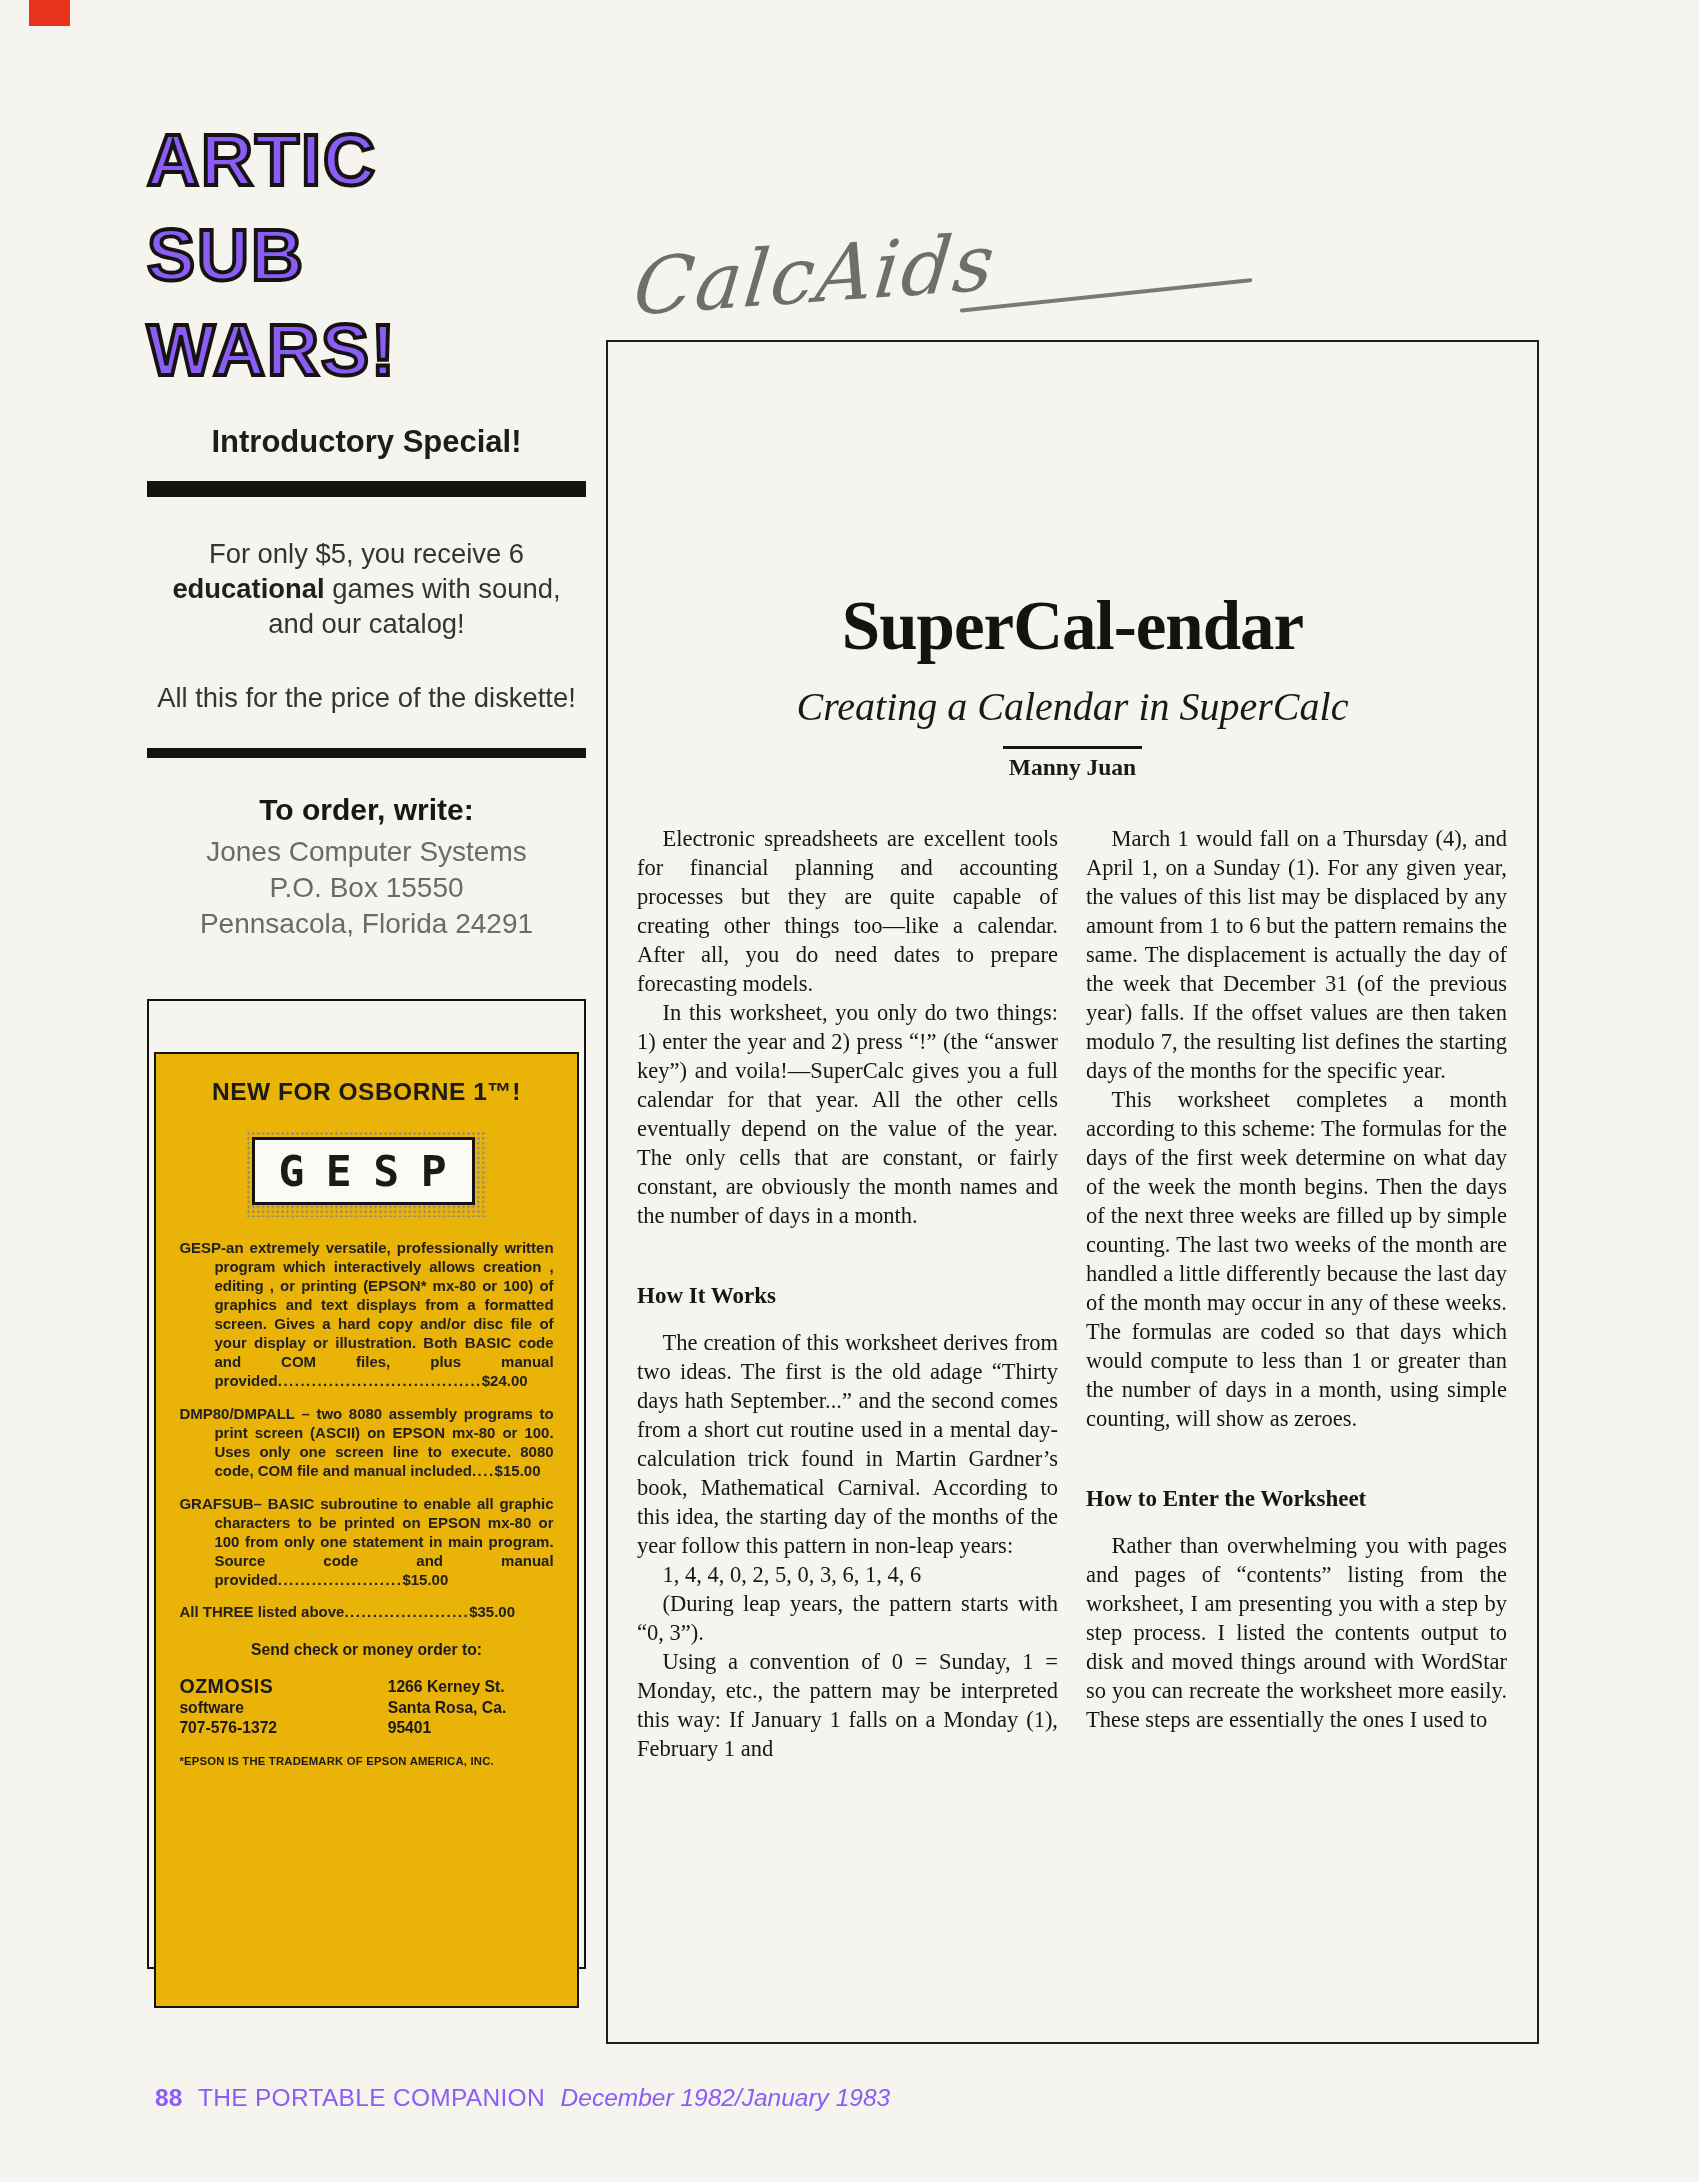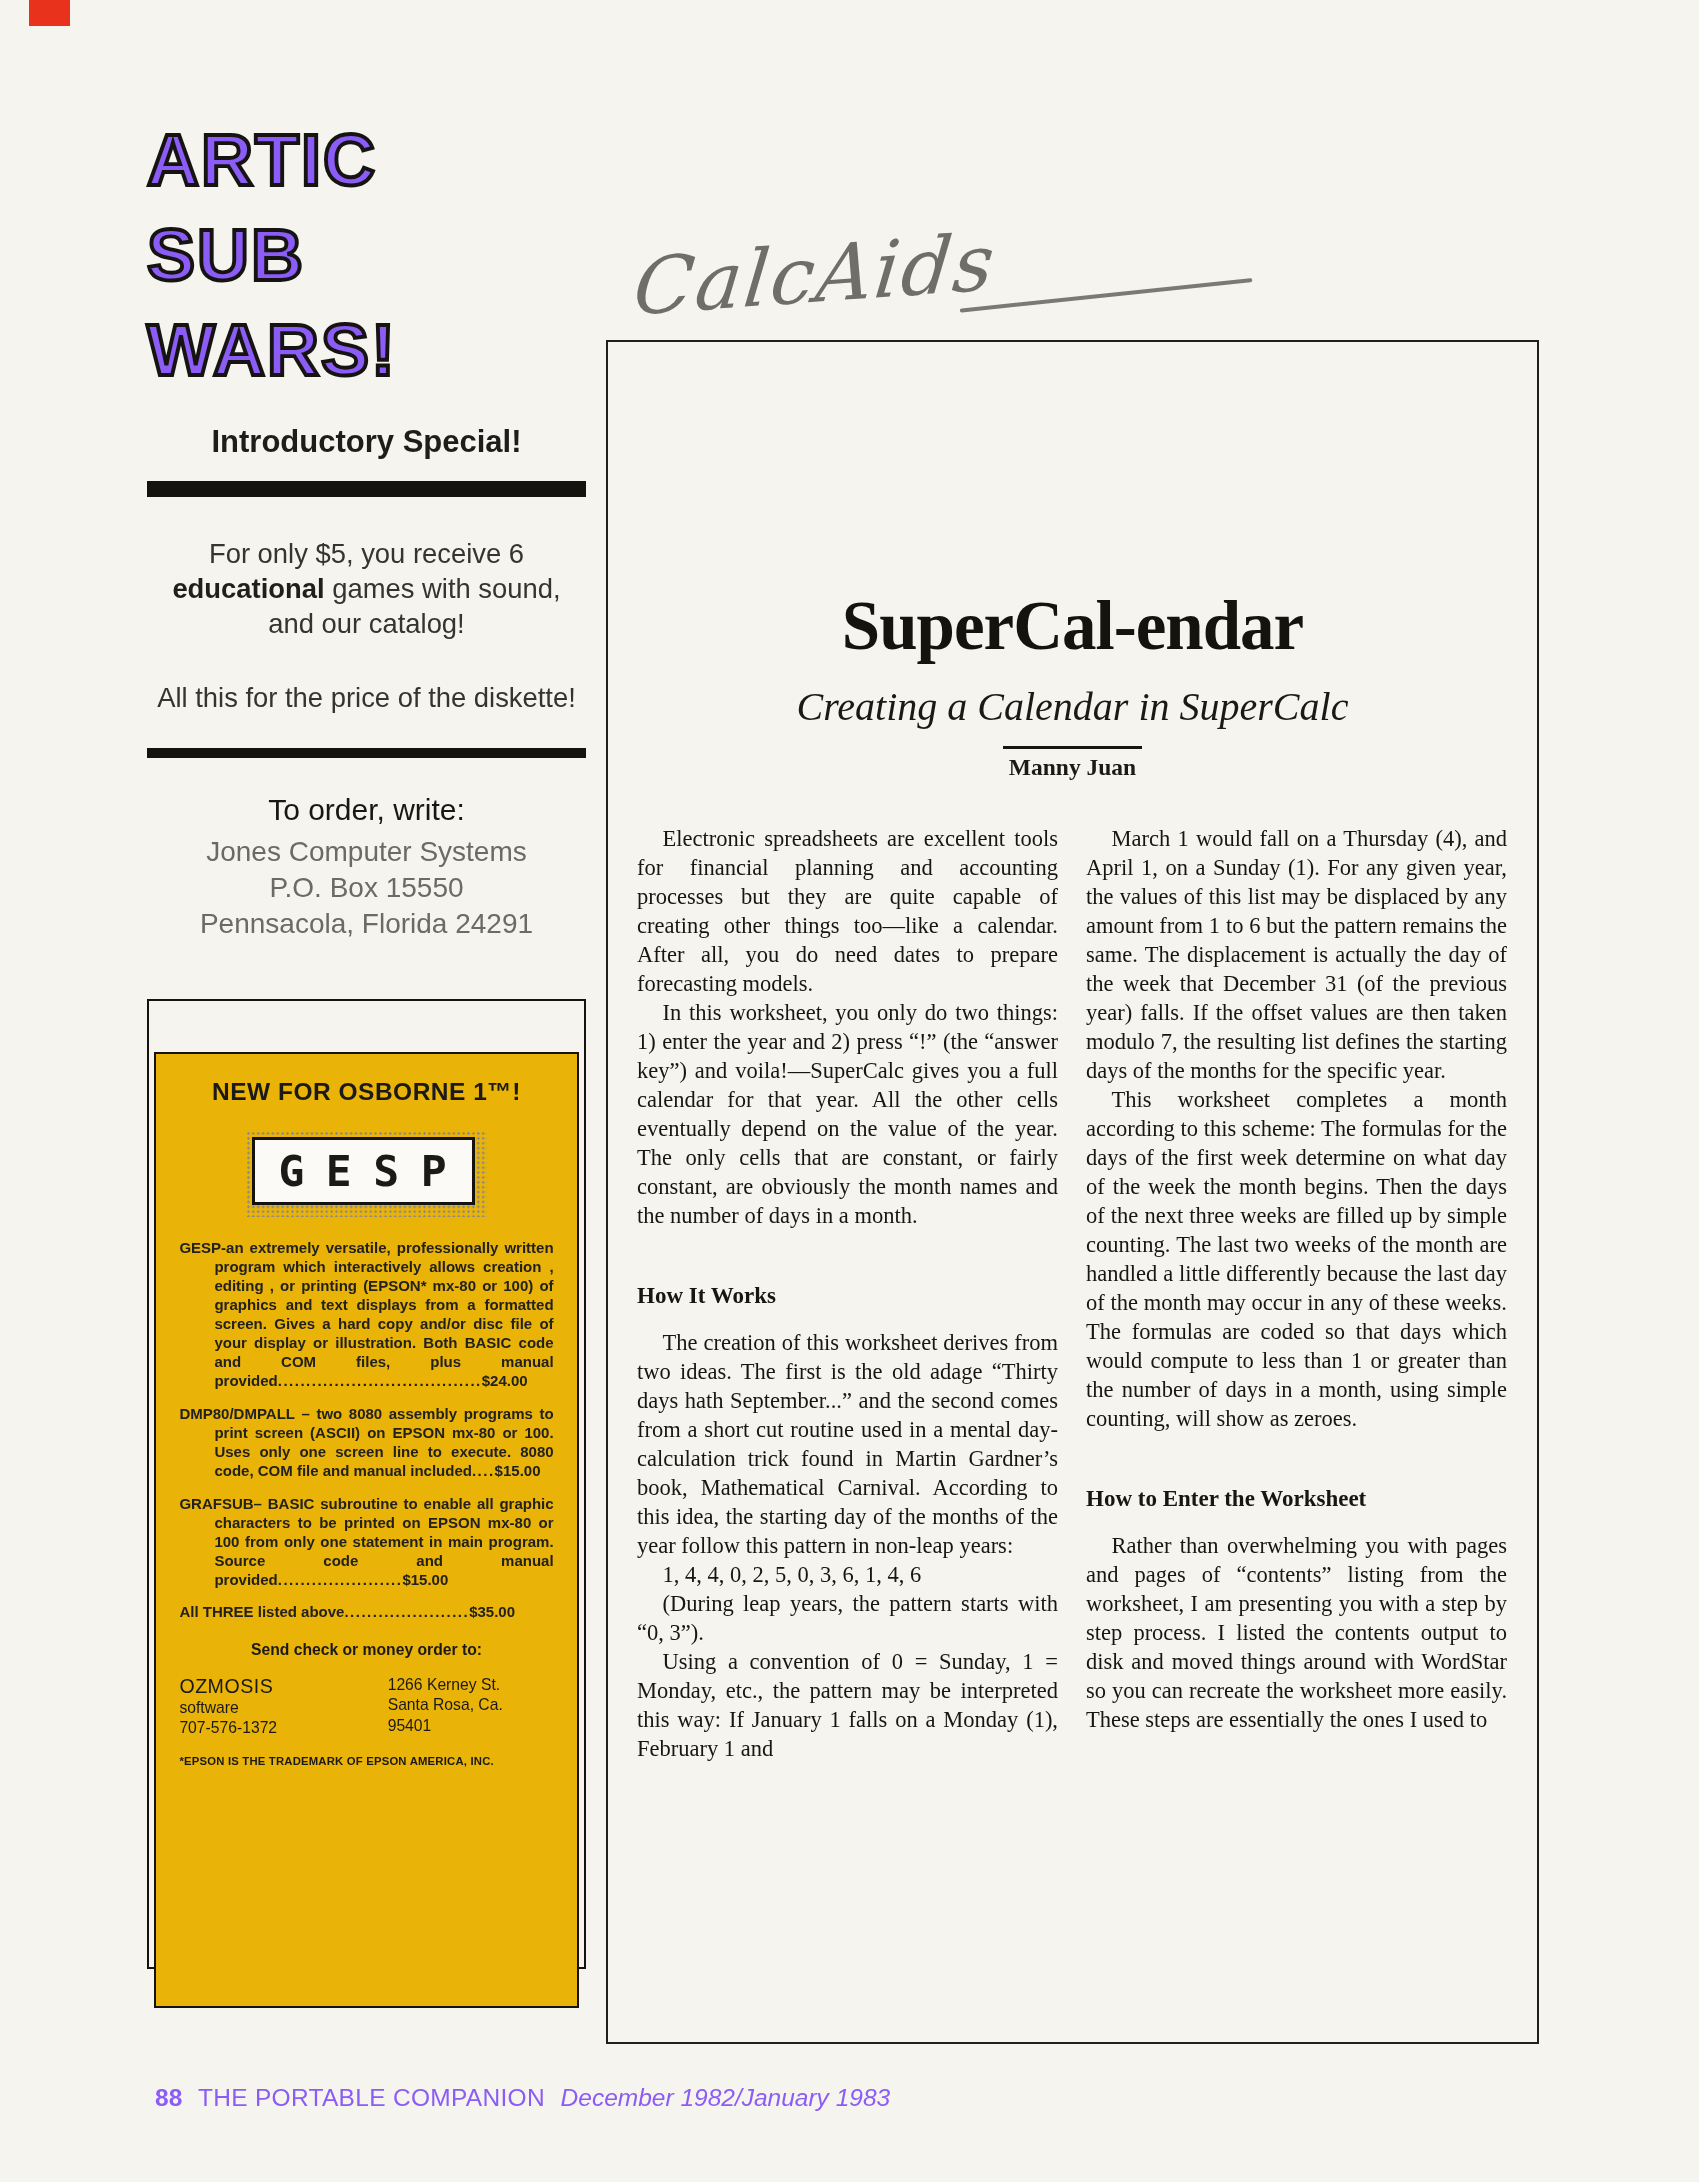--- a/index.html
+++ b/index.html
@@ -14,40 +14,40 @@
   
   .left-col { position:absolute; left:147px; top:113px; width:439px; }
   .artic-title { text-align:left; font-weight:bold; font-size:72px; line-height:95px;
     letter-spacing:2px; color:#8b5cf6; -webkit-text-stroke:3.9px #151412; }
   .artic-sub { text-align:center; font-weight:bold; font-size:31px; margin-top:25.5px; color:#1e1d1b; }
   .bar { background:#141310; width:100%; }
   .bar-thick { height:15.7px; margin-top:21.6px; }
   .bar-thin  { height:9.8px; margin-top:33px; }
   .artic-body { text-align:center; font-size:27.4px; line-height:35px; color:#35342f; margin-top:39px; font-weight:400; }
   .artic-body b { color:#201f1c; }
-  .order-head { text-align:center; font-weight:normal; font-size:30px; margin-top:35px; color:#181714; }
+  .order-head { text-align:center; font-weight:bold; font-size:30px; margin-top:35px; color:#181714; }
   .addr { text-align:center; font-size:28px; line-height:36px; color:#6b6a66; margin-top:7.8px; }
 
   
   .gesp-outer { margin-top:57px; border:2px solid #14130f; padding:4.9px; height:970px; }
   .gesp-inner { border:2.9px solid #14130f; height:100%; padding:23.5px 23.5px 13.7px 23.5px; background:#eab308;margin-top:46px; }
   .gesp-head { text-align:center; font-weight:bold; font-size:24.5px; letter-spacing:0.5px; }
   .gesp-logo-wrap { text-align:center; margin:25.5px 0 21.6px 0; }
   .gesp-logo-shadow { display:inline-block;
     background-image:radial-gradient(#8d8b85 1.3px, transparent 1.4px);
     background-size:4.9px 4.9px; padding:5.9px 11.8px 11.8px 5.9px; }
   .gesp-logo { display:inline-block; background:#fbfaf6; border:3.9px solid #14130f;
     font-family:"DejaVu Sans Mono", monospace; font-weight:bold; font-size:43px;
     letter-spacing:21.6px; padding:5.9px 3.9px 5.9px 23.5px; }
   .gesp-features { text-align:center; font-weight:bold; font-size:20.6px; line-height:36px; margin-bottom:17.6px; }
   .gesp-item { font-size:15px; line-height:19px; font-weight:bold; color:#22211d;
     text-align:justify; padding-left:35px; text-indent:-35px; margin-top:13.7px; }
   .gesp-item .dots { letter-spacing:1.5px; }
   .gesp-send { text-align:center; font-weight:bold; font-size:15.7px; margin-top:19.6px; }
-  .gesp-company { display:flex; margin-top:15.7px; font-weight:normal; }
+  .gesp-company { display:flex; margin-top:15.7px; font-weight:bold;align-items:flex-end; }
   .gesp-company .c-left { width:52%; }
   .gesp-company .c-right { width:48%; text-align:left; padding-left:13.7px; }
   .c-name { font-size:19.6px; letter-spacing:0.5px; }
   .c-line { font-size:15.7px; line-height:20.6px; }
   .gesp-footnote { font-size:11.3px; font-weight:bold; margin-top:15.7px; letter-spacing:0.2px; }
 
   
   .handwrite { position:absolute; left:635px; top:223px; width:549px; height:127px;
     transform:rotate(-4deg); color:#6f6e6b; }
   .handwrite .hw-text { font-family:"DejaVu Serif", serif; font-style:italic;

